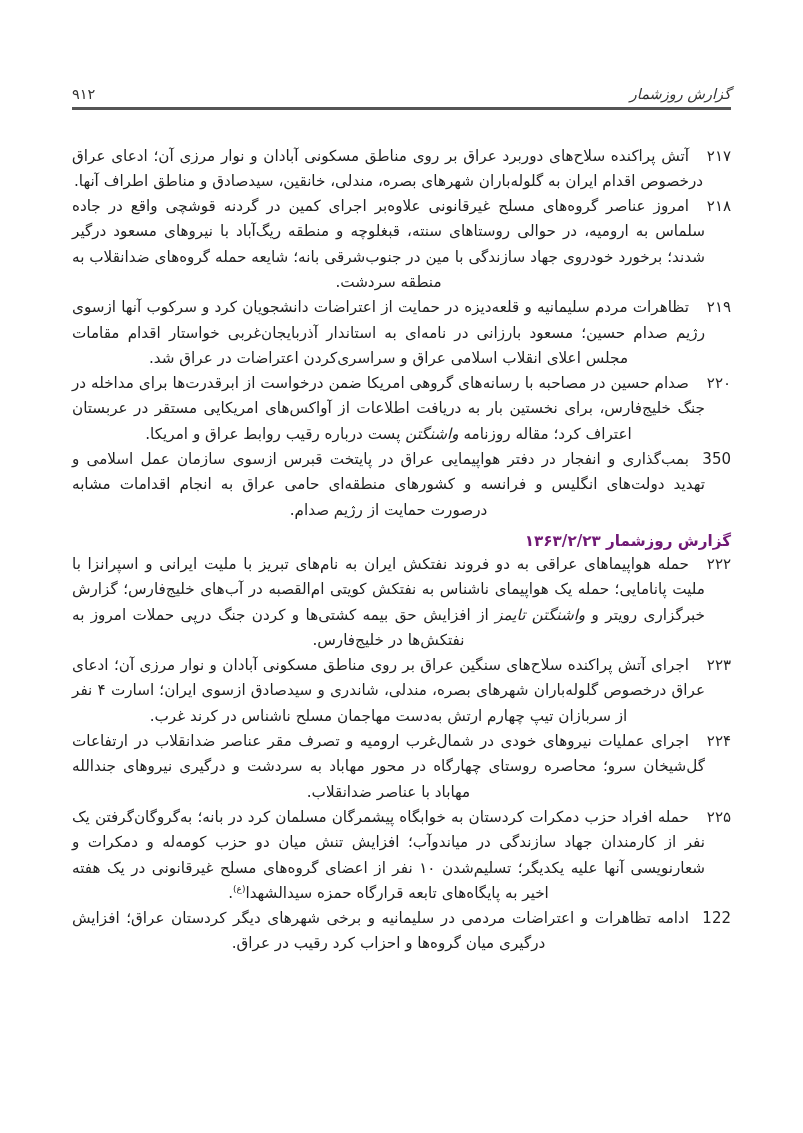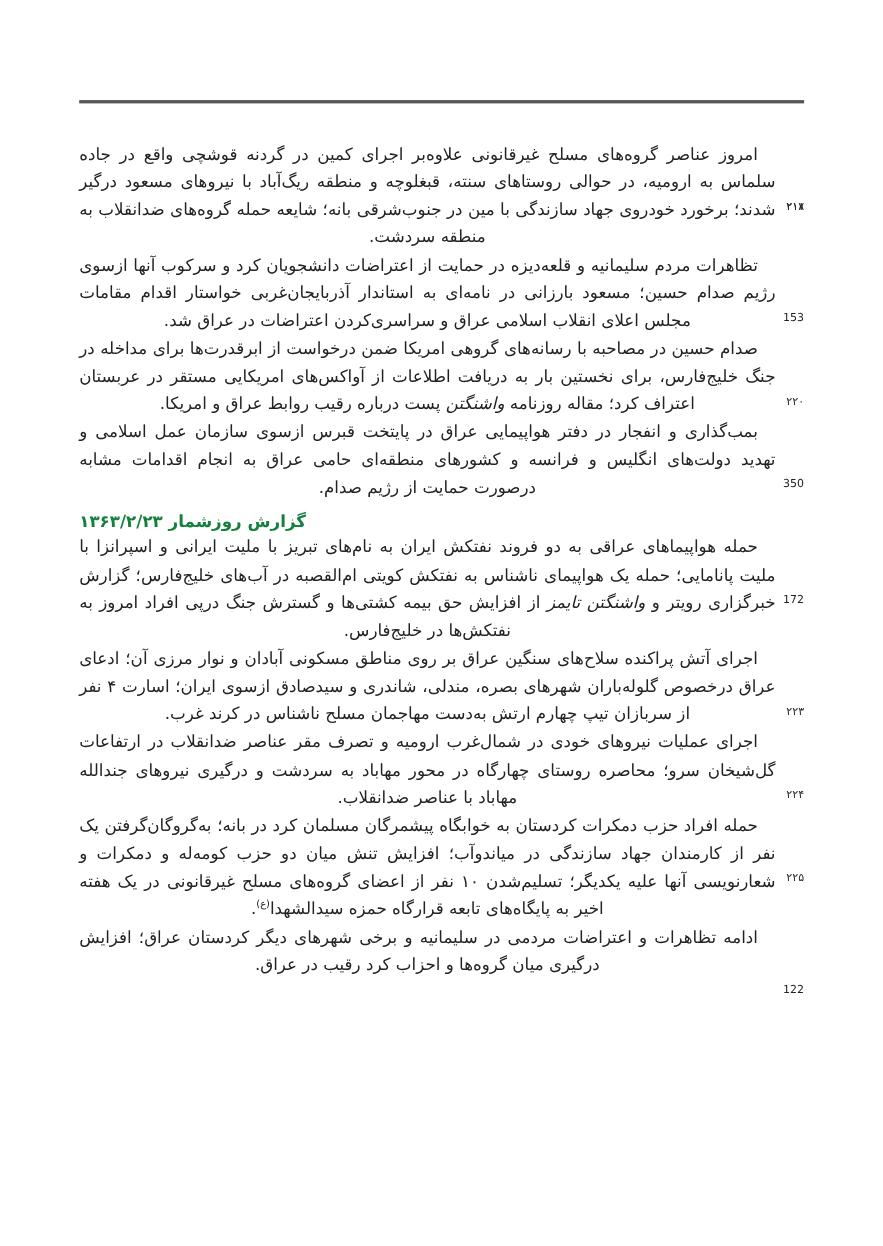--- a/index.html
+++ b/index.html
@@ -20,41 +20,44 @@
   }
   .content{margin-top:34px;direction:rtl;}
   p.entry{
     margin:0;position:relative;
     direction:rtl;text-align:justify;text-align-last:center;
     font-size:15.2px;line-height:25.3px;
     padding-right:26px;text-indent:16px;
   }
   p.entry .num{
     position:absolute;right:0;top:0;text-indent:0;
-    font-size:10px;
-    margin-top:48px;
+    font-size:15px;
   }
   p.entry em{}
   p.entry sup{font-size:9px;line-height:0;vertical-align:super;}
   h2.section-heading{
-    margin:9px 0 2px 0;text-align:left;direction:rtl;
-    font-size:15.2px;font-weight:bold;color:#15803d;
+    margin:9px 0 2px 0;text-align:right;direction:rtl;
+    font-size:15.2px;font-weight:bold;color:#701a75;
   }
 </style>
 </head>
 <body>
 
 <div class="page">
+  <header class="page-header">
+    <span class="page-number">۹۱۲</span>
+    <span class="running-title">گزارش روزشمار</span>
+  </header>
   <hr class="header-rule">
   <main class="content">
-      <p class="entry"><span class="num">۲۱۷</span></p>
+      <p class="entry"><span class="num">۲۱۷</span><span>آتش پراکنده سلاح‌های دوربرد عراق بر روی مناطق مسکونی آبادان و نوار مرزی آن؛ ادعای عراق درخصوص اقدام ایران به گلوله‌باران شهرهای بصره، مندلی، خانقین، سیدصادق و مناطق اطراف آنها.</span></p>
       <p class="entry"><span class="num">۲۱۸</span><span>امروز عناصر گروه‌های مسلح غیرقانونی علاوه‌بر اجرای کمین در گردنه قوشچی واقع در جاده سلماس به ارومیه، در حوالی روستاهای سنته، قبغلوچه و منطقه ریگ‌آباد با نیروهای مسعود درگیر شدند؛ برخورد خودروی جهاد سازندگی با مین در جنوب‌شرقی بانه؛ شایعه حمله گروه‌های ضدانقلاب به منطقه سردشت.</span></p>
-      <p class="entry"><span class="num">153</span><span>تظاهرات مردم سلیمانیه و قلعه‌دیزه در حمایت از اعتراضات دانشجویان کرد و سرکوب آنها ازسوی رژیم صدام حسین؛ مسعود بارزانی در نامه‌ای به استاندار آذربایجان‌غربی خواستار اقدام مقامات مجلس اعلای انقلاب اسلامی عراق و سراسری‌کردن اعتراضات در عراق شد.</span></p>
+      <p class="entry"><span class="num">۲۱۹</span><span>تظاهرات مردم سلیمانیه و قلعه‌دیزه در حمایت از اعتراضات دانشجویان کرد و سرکوب آنها ازسوی رژیم صدام حسین؛ مسعود بارزانی در نامه‌ای به استاندار آذربایجان‌غربی خواستار اقدام مقامات مجلس اعلای انقلاب اسلامی عراق و سراسری‌کردن اعتراضات در عراق شد.</span></p>
       <p class="entry"><span class="num">۲۲۰</span><span>صدام حسین در مصاحبه با رسانه‌های گروهی امریکا ضمن درخواست از ابرقدرت‌ها برای مداخله در جنگ خلیج‌فارس، برای نخستین بار به دریافت اطلاعات از آواکس‌های امریکایی مستقر در عربستان اعتراف کرد؛ مقاله روزنامه </span><em>واشنگتن</em><span> پست درباره رقیب روابط عراق و امریکا.</span></p>
       <p class="entry"><span class="num">350</span><span>بمب‌گذاری و انفجار در دفتر هواپیمایی عراق در پایتخت قبرس ازسوی سازمان عمل اسلامی و تهدید دولت‌های انگلیس و فرانسه و کشورهای منطقه‌ای حامی عراق به انجام اقدامات مشابه درصورت حمایت از رژیم صدام.</span></p>
       <h2 class="section-heading">گزارش روزشمار ۱۳۶۳/۲/۲۳</h2>
-      <p class="entry"><span class="num">172</span><span>حمله هواپیماهای عراقی به دو فروند نفتکش ایران به نام‌های تبریز با ملیت ایرانی و اسپرانزا با ملیت پانامایی؛ حمله یک هواپیمای ناشناس به نفتکش کویتی ام‌القصبه در آب‌های خلیج‌فارس؛ گزارش خبرگزاری رویتر و </span><em>واشنگتن تایمز</em><span> از افزایش حق بیمه کشتی‌ها و گسترش جنگ درپی افراد امروز به نفتکش‌ها در خلیج‌فارس.</span></p>
+      <p class="entry"><span class="num">۲۲۲</span><span>حمله هواپیماهای عراقی به دو فروند نفتکش ایران به نام‌های تبریز با ملیت ایرانی و اسپرانزا با ملیت پانامایی؛ حمله یک هواپیمای ناشناس به نفتکش کویتی ام‌القصبه در آب‌های خلیج‌فارس؛ گزارش خبرگزاری رویتر و </span><em>واشنگتن تایمز</em><span> از افزایش حق بیمه کشتی‌ها و کردن جنگ درپی حملات امروز به نفتکش‌ها در خلیج‌فارس.</span></p>
       <p class="entry"><span class="num">۲۲۳</span><span>اجرای آتش پراکنده سلاح‌های سنگین عراق بر روی مناطق مسکونی آبادان و نوار مرزی آن؛ ادعای عراق درخصوص گلوله‌باران شهرهای بصره، مندلی، شاندری و سیدصادق ازسوی ایران؛ اسارت ۴ نفر از سربازان تیپ چهارم ارتش به‌دست مهاجمان مسلح ناشناس در کرند غرب.</span></p>
       <p class="entry"><span class="num">۲۲۴</span><span>اجرای عملیات نیروهای خودی در شمال‌غرب ارومیه و تصرف مقر عناصر ضدانقلاب در ارتفاعات گل‌شیخان سرو؛ محاصره روستای چهارگاه در محور مهاباد به سردشت و درگیری نیروهای جندالله مهاباد با عناصر ضدانقلاب.</span></p>
       <p class="entry"><span class="num">۲۲۵</span><span>حمله افراد حزب دمکرات کردستان به خوابگاه پیشمرگان مسلمان کرد در بانه؛ به‌گروگان‌گرفتن یک نفر از کارمندان جهاد سازندگی در میاندوآب؛ افزایش تنش میان دو حزب کومه‌له و دمکرات و شعارنویسی آنها علیه یکدیگر؛ تسلیم‌شدن ۱۰ نفر از اعضای گروه‌های مسلح غیرقانونی در یک هفته اخیر به پایگاه‌های تابعه قرارگاه حمزه سیدالشهدا</span><sup>(ع)</sup><span>.</span></p>
       <p class="entry"><span class="num">122</span><span>ادامه تظاهرات و اعتراضات مردمی در سلیمانیه و برخی شهرهای دیگر کردستان عراق؛ افزایش درگیری میان گروه‌ها و احزاب کرد رقیب در عراق.</span></p>
     </main>
 </div>
 
 </body></html>

